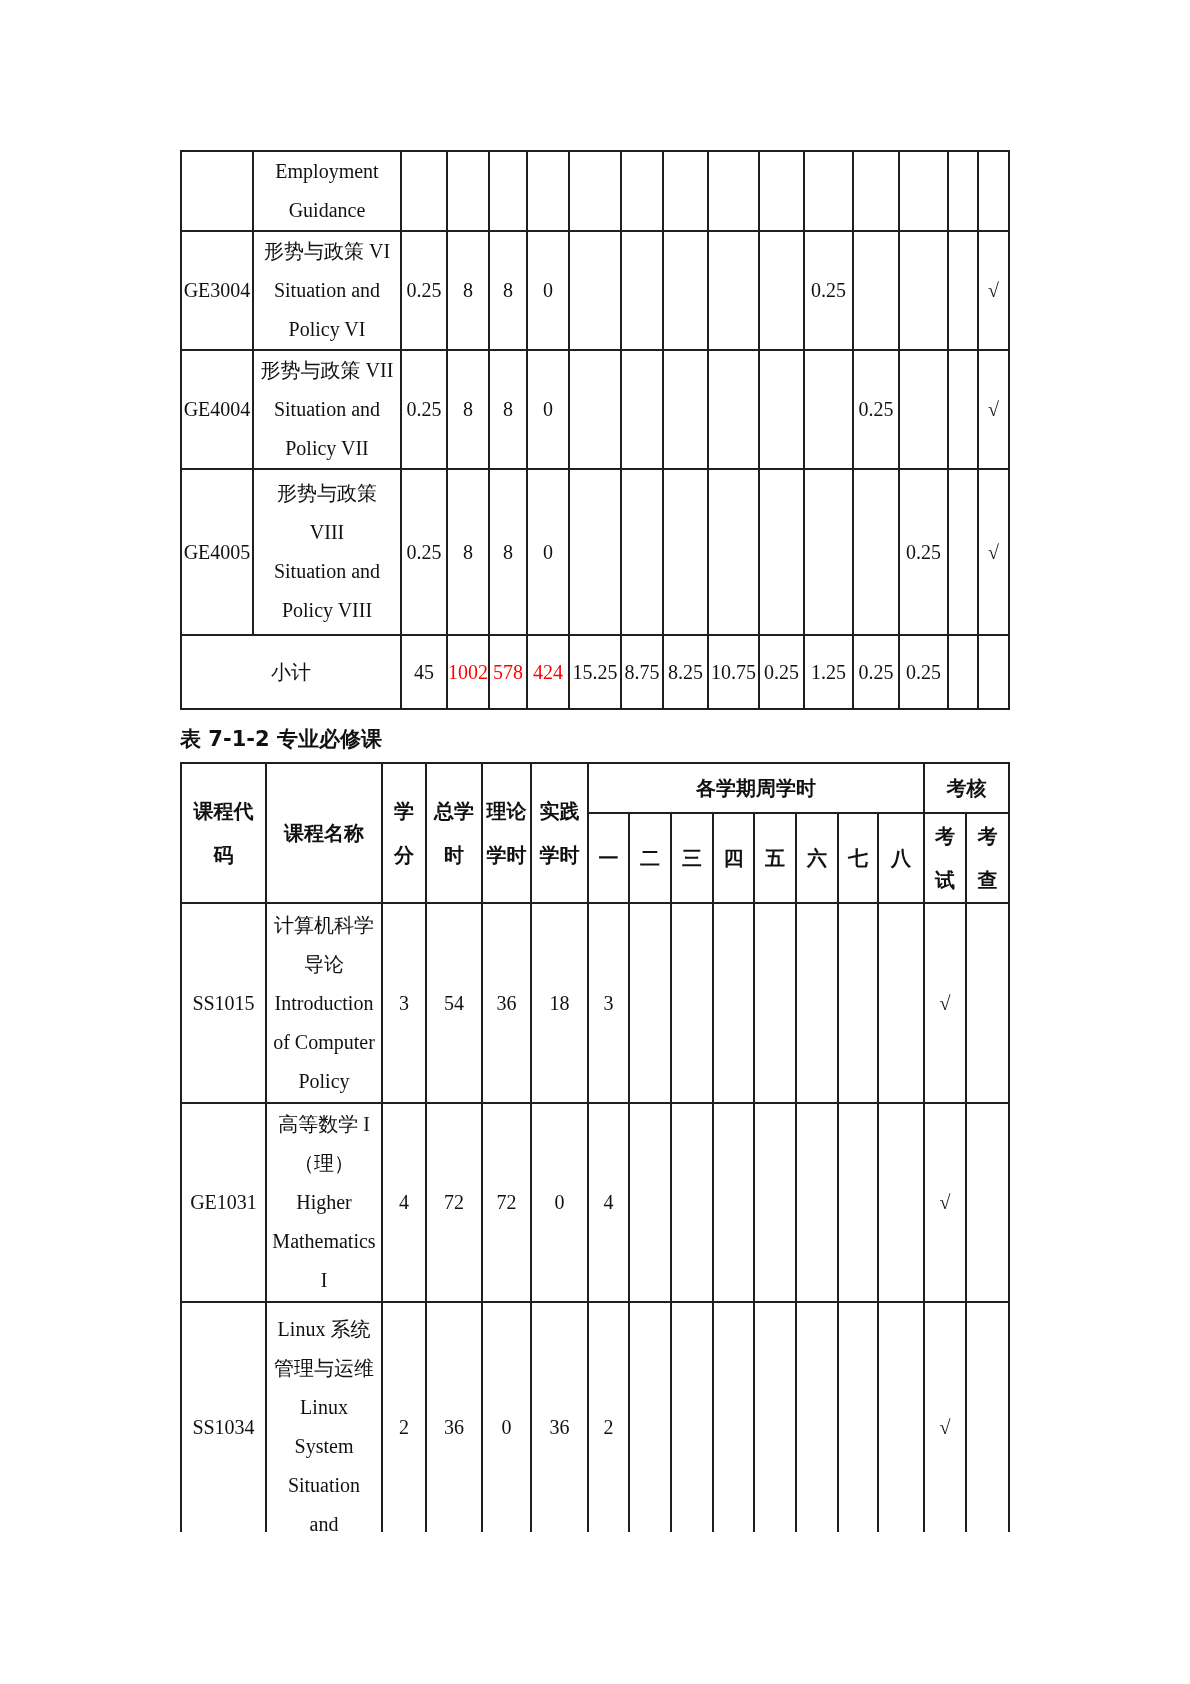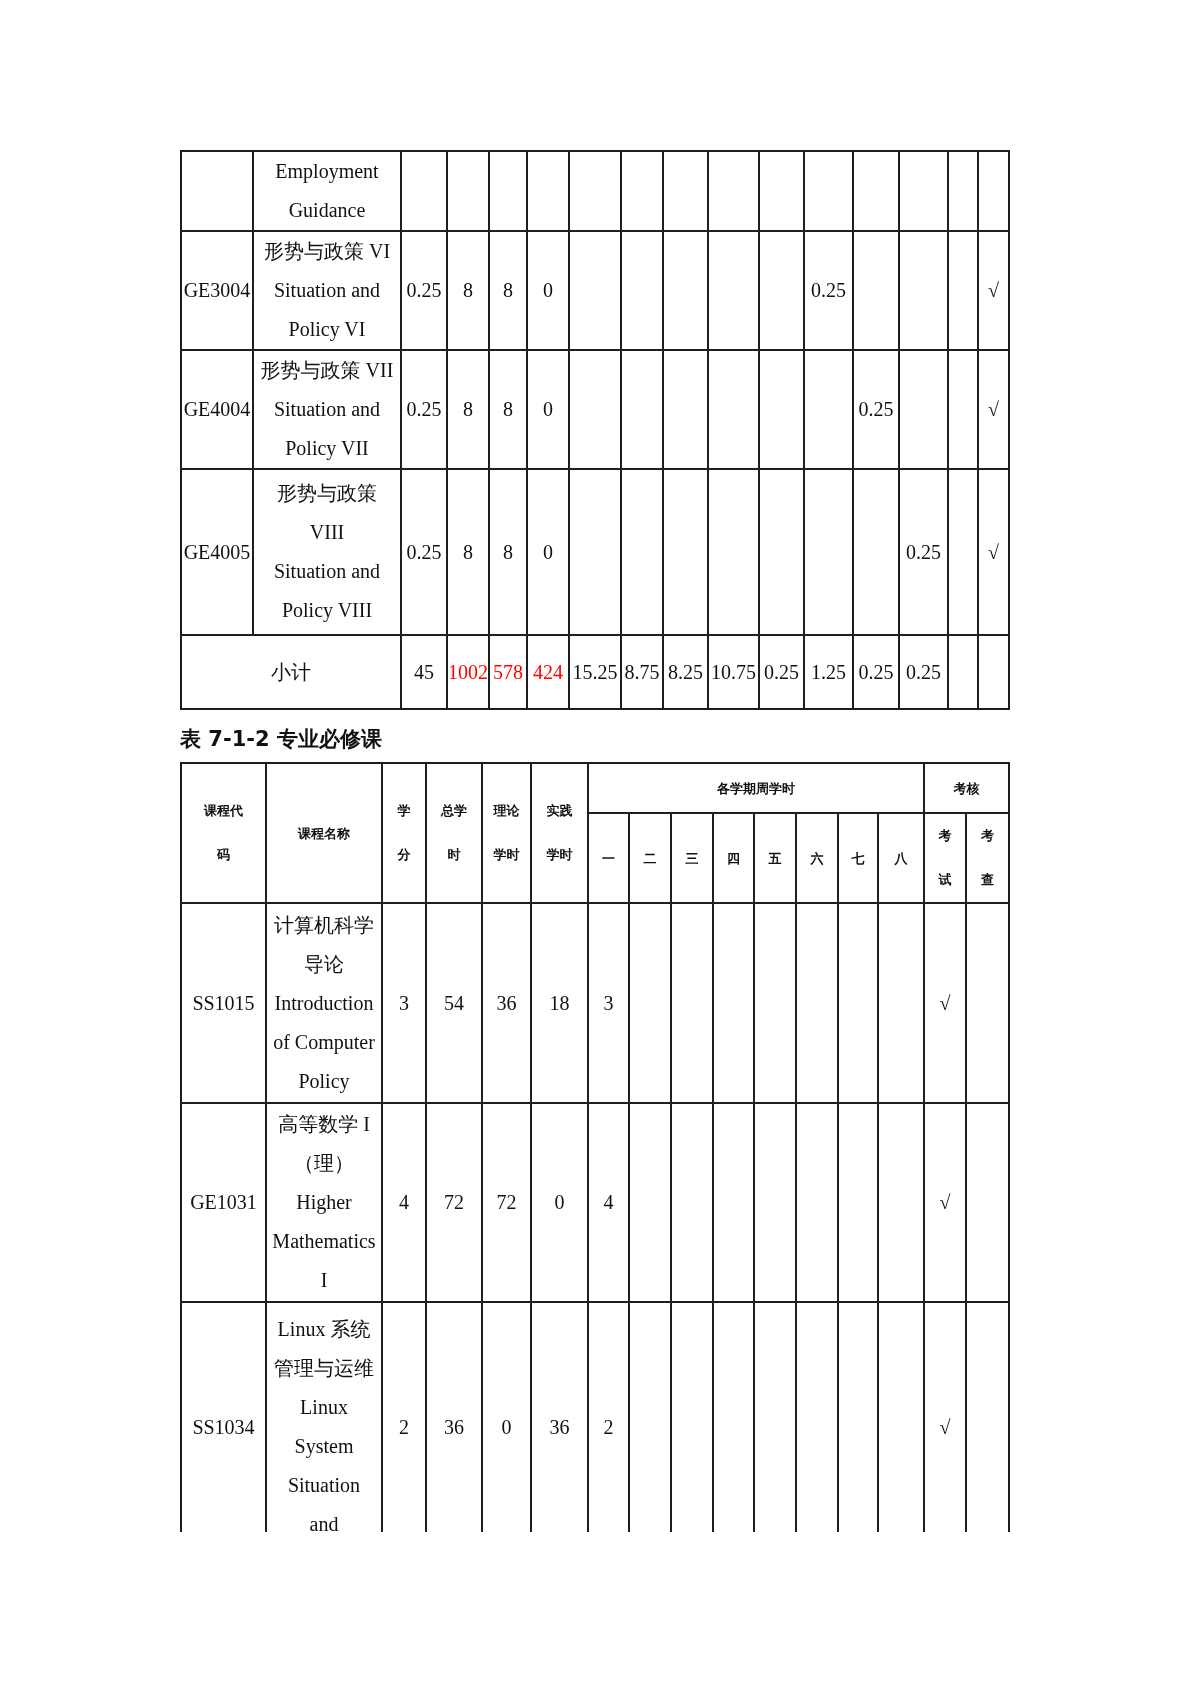--- a/index.html
+++ b/index.html
@@ -8,21 +8,21 @@
     font-family:"Liberation Serif","DejaVu Serif",serif;color:#111111;overflow:hidden;
   }
   table.grid{
     border-collapse:collapse;table-layout:fixed;position:absolute;left:180px;width:828px;
   }
   table.grid td, table.grid th{
     border:2px solid #1f1f1f;padding:0;text-align:center;vertical-align:middle;
     font-size:20px;line-height:39px;font-weight:normal;overflow:hidden;
   }
   table.grid th{
-    font-weight:bold;font-size:13px;
+    font-weight:bold;font-size:20px;
     font-family:Liberation Serif, serif;
   }
   th .hline{line-height:44px;}
   td .nline{line-height:39px;}
   .hl{color:#ff0000;}
   .title{
     position:absolute;left:180px;top:724px;width:828px;text-align:left;
     font-weight:bold;font-size:21px;line-height:30px;
     font-family:"DejaVu Sans","Liberation Sans",sans-serif;
   }

